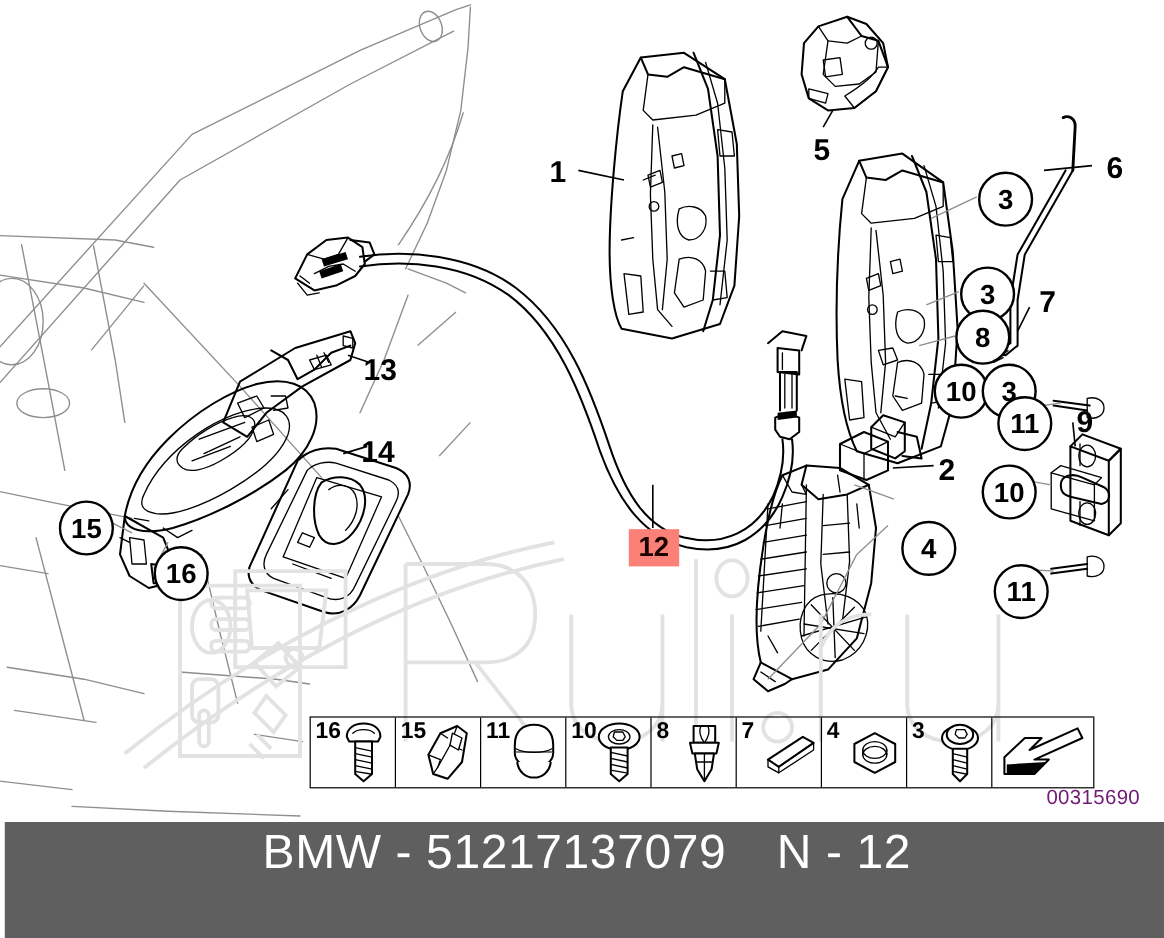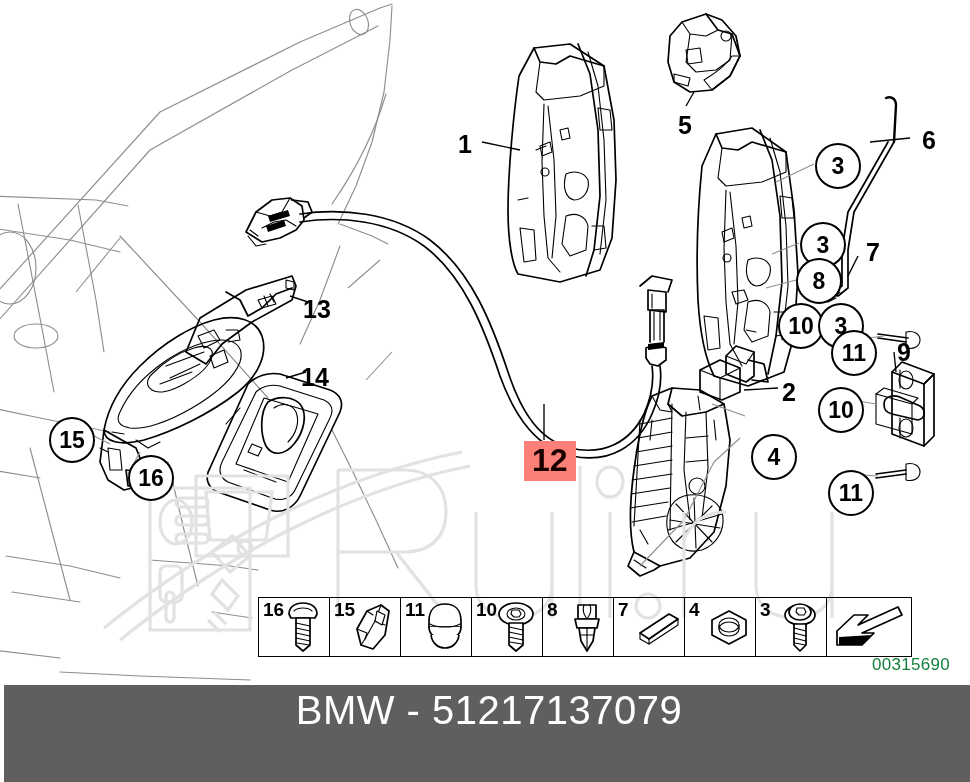--- a/index.html
+++ b/index.html
@@ -45,21 +45,21 @@
     justify-content: center;
     font-size: 23px;
   }
   .callout.plain {
     font-size: 25px;
   }
   .callout.highlight {
     background: #fb8077;
     color: #1b0000;
     padding: 3px 8px 5px 8px;
-    font-size: 32px;
+    font-size: 23px;
   }
   
   #legend {
     position: absolute;
     left: 258px;
     top: 597px;
     height: 58px;
     display: flex;
     border: 1.6px solid #000000;
     background: transparent;
@@ -94,21 +94,21 @@
     left: 5px; right: auto; width: 74px;
   }
   #diagram-id {
     position: absolute;
     left: 872px;
     top: 655px;
     font-family: "Liberation Sans", sans-serif;
     font-size: 17px;
     font-weight: normal;
     letter-spacing: 0.3px;
-    color: #15803d;
+    color: #701a75;
   }
   
   #watermark {
     position: absolute;
     left: 0; top: 0;
     width: 970px; height: 782px;
     pointer-events: none;
   }
   
   #footer {
@@ -594,16 +594,17 @@
         <path class="blk" d="M 7 36 L 40 34 L 30 44 L 7 44 Z"></path>
       </svg>
     </div>
   </div>
 
   <div id="diagram-id">00315690</div>
 
   <div id="footer">
     <div id="footer-inner">
       <span class="footer-text">BMW - 51217137079</span>
+      <span class="footer-text">N - 12</span>
     </div>
   </div>
 
 </div>
 
 </body></html>

